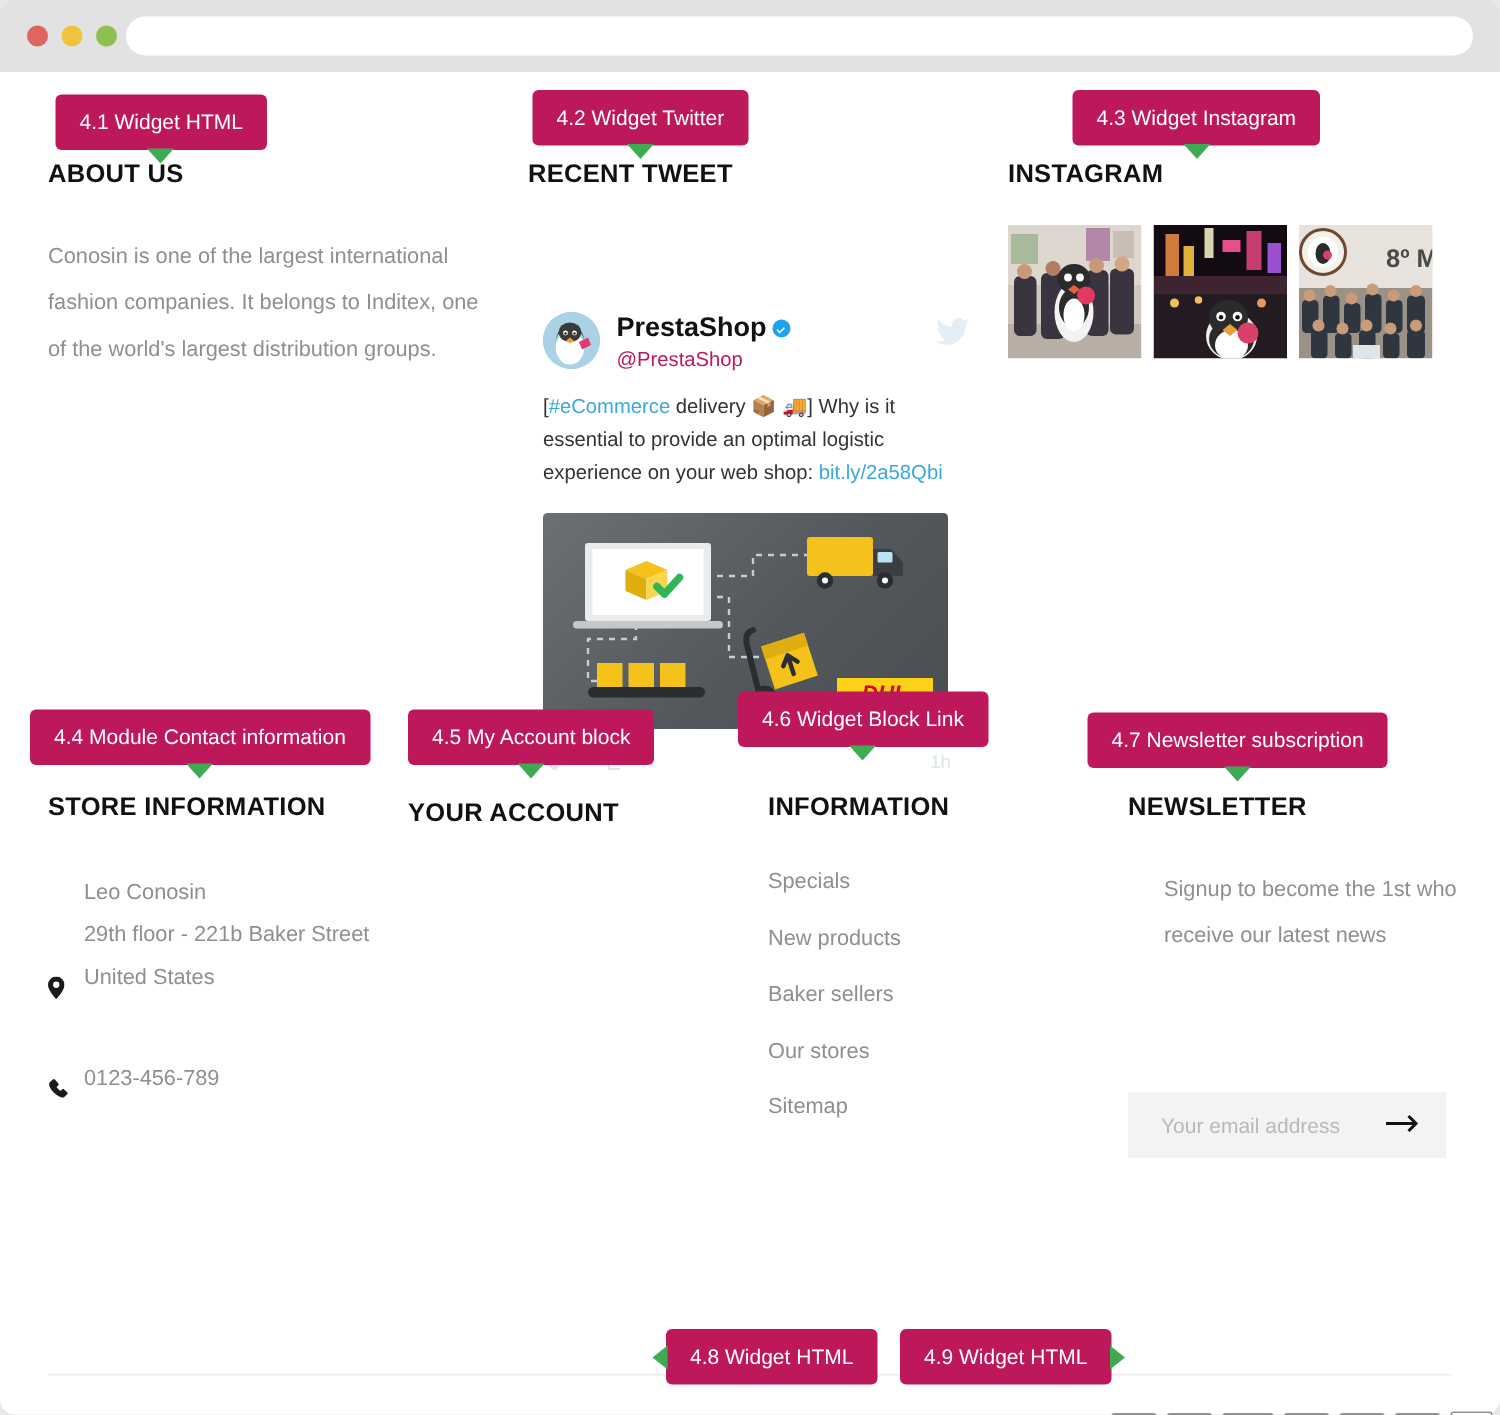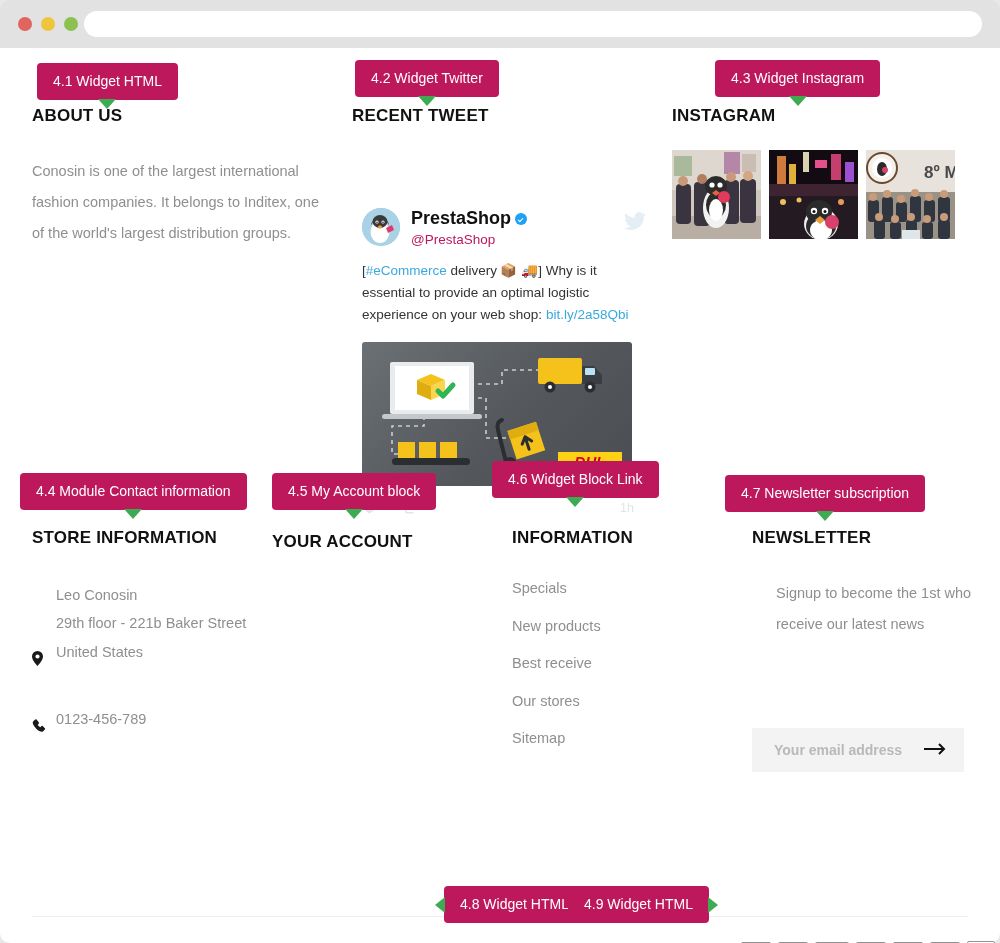--- a/index.html
+++ b/index.html
@@ -134,21 +134,21 @@
 
   
   #newsletter-form{
     position:absolute;left:752px;top:680px;width:212px;height:44px;
     background:#f3f3f3;display:flex;align-items:center;
   }
   #newsletter-input{
     border:0;background:transparent;outline:none;
     font-family:"Liberation Sans", sans-serif;
     font-size:14px;color:#9a9a9a;
-    padding:0 0 0 22px;width:150px;height:44px;font-weight:bold;
+    padding:0 0 0 22px;width:150px;height:44px;
   }
   #newsletter-input::placeholder{color:#b9b9b9;}
   #newsletter-submit{
     background:transparent;border:0;cursor:pointer;color:#111;
     display:flex;align-items:center;padding:0;
   }
 
   
   #divider{position:absolute;left:32px;top:868px;width:936px;height:1px;background:#ededed;}
   #copyright{position:absolute;left:32px;top:893px;font-size:14px;color:#8f8f8f;}
@@ -408,21 +408,21 @@
     <span class="contact-text">0123-456-789</span>
   </div>
 
 
   <div class="col-title" style="left:272px;top:484px;">YOUR ACCOUNT</div>
 
   <div class="col-title" style="left:512px;top:480px;">INFORMATION</div>
   <ul class="link-list" style="left:512px;top:533px;">
     <li>Specials</li>
     <li>New products</li>
-    <li>Best receive</li>
+    <li>Baker sellers</li>
     <li>Our stores</li>
     <li>Sitemap</li>
   </ul>
 
   <div class="col-title" style="left:752px;top:480px;">NEWSLETTER</div>
   <div class="body-text" style="left:776px;top:530px;width:215px;">Signup to become the 1st who receive our latest news</div>
 
   <div id="newsletter-form">
     <input id="newsletter-input" type="text" value="" placeholder="Your email address" style="">
     <button id="newsletter-submit">
@@ -432,21 +432,21 @@
         </svg>
       </span>
     </button>
   </div>
 
   <div id="divider"></div>
 
   <div id="copyright">© 2017 Conosin. All right Reserved. Designed by Leotheme</div>
 
   <div class="badge left" style="left:444px;top:838px;text-align:center;">4.8 Widget HTML</div>
-  <div class="badge right" style="left:568px;top:838px;">4.9 Widget HTML</div>
+  <div class="badge right" style="left:600px;top:838px;">4.9 Widget HTML</div>
 
   <div id="payments">
     <span class="pay" style="width:30px;">PayPal</span>
     <span class="pay" style="width:30px;">
       
     </span>
     <span class="pay" style="width:34px;">stripe</span>
     <span class="pay" style="width:30px;font-size:9px;font-style:italic;">VISA</span>
     <span class="pay" style="width:30px;font-size:5px;">DISCOVER</span>
     <span class="pay" style="width:30px;font-size:4px;line-height:1.3;text-align:center;">AMERICAN EXPRESS</span>

